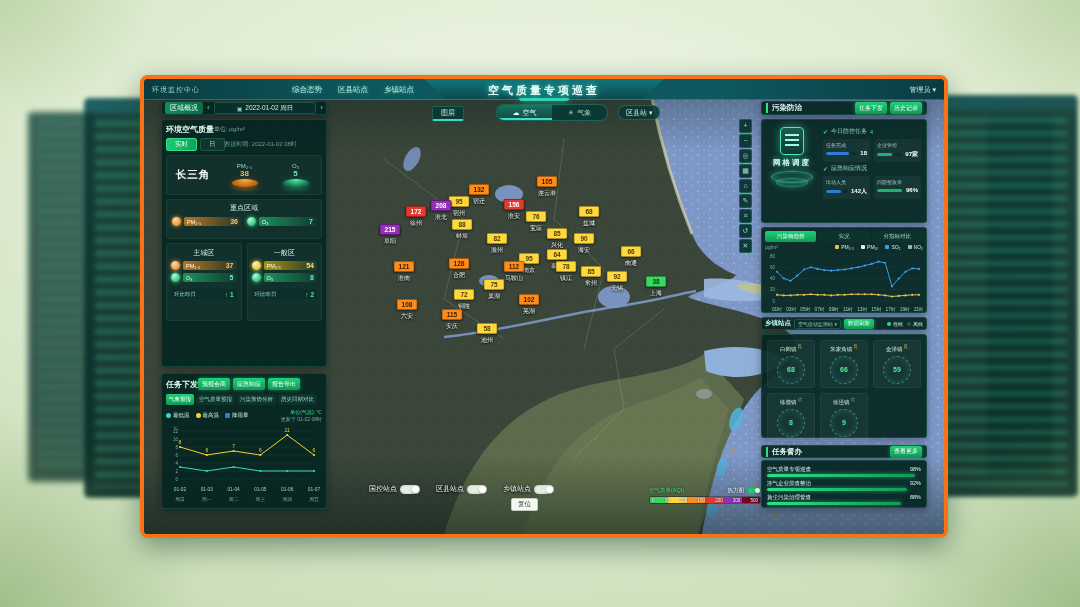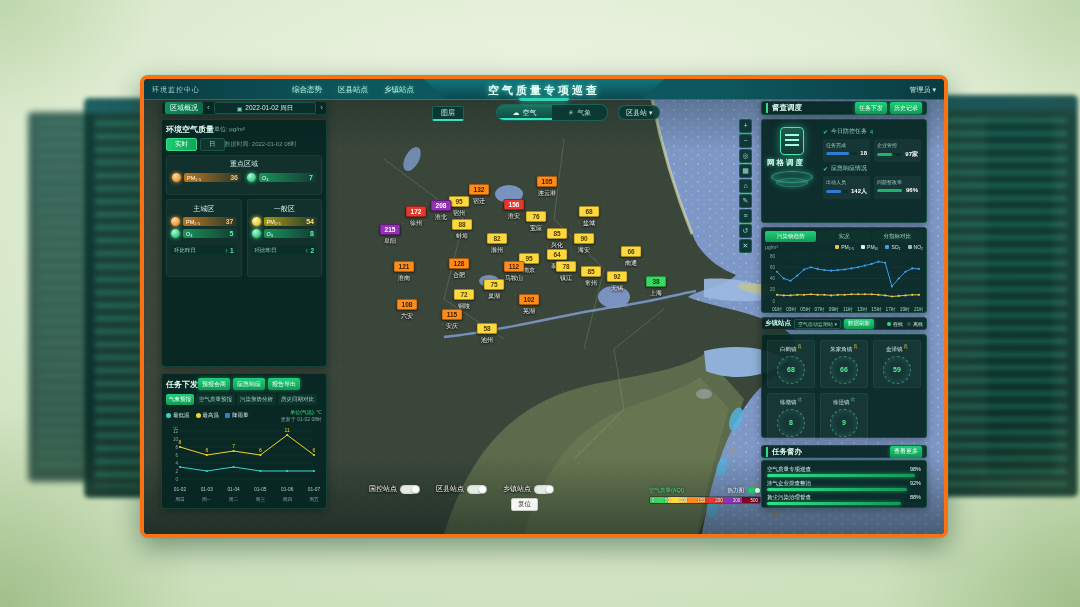--- a/index.html
+++ b/index.html
@@ -166,21 +166,21 @@
   .lg i.sq{border-radius:1px}
   .lg-note{margin-left:auto;text-align:right;line-height:1.3}
   .note-g{font-size:5px;color:#3fe08f}
   .note-gray{font-size:5px;color:#7fa89d}
   svg.chart{display:block;margin-top:1px}
 
   .right-bar{left:617px;top:22px;width:166px;height:14px;display:flex;align-items:center;
     justify-content:space-between;padding:0 4px}
   .rb-title{font-size:7.5px;font-weight:bold;color:#dffaf0;border-left:2px solid #2fe08a;padding-left:4px}
   .dispatch{left:617px;top:40px;width:166px;height:104px;padding:5px;display:flex;gap:6px}
-  .disp-left{width:50px;}
+  .disp-left{width:50px;text-align:center}
   .disp-icon{width:22px;height:26px;margin:2px auto 0;border:1px solid #46e8b2;border-radius:4px;position:relative;
     background:linear-gradient(180deg,rgba(70,232,178,.25),rgba(70,232,178,.06));box-shadow:0 0 8px rgba(70,232,178,.5)}
   .disp-icon::before{content:"";position:absolute;left:4px;right:4px;top:6px;height:2px;background:#9fffdc;
     box-shadow:0 5px 0 #9fffdc,0 10px 0 #9fffdc}
   .disp-label{margin-top:3px;font-size:7.5px;color:#d8fff2;letter-spacing:2px;font-weight:bold;
     text-shadow:0 0 5px rgba(70,232,178,.8)}
   .glowring{margin:3px auto 0;width:40px;height:10px;border-radius:50%;border:1px solid rgba(70,232,178,.55);
     box-shadow:0 0 6px rgba(70,232,178,.45),inset 0 0 6px rgba(70,232,178,.45)}
   .glowring.r2{width:30px;height:7px;margin-top:-5px;opacity:.7}
   .disp-right{flex:1}
@@ -407,20 +407,33 @@
       <span class="unit">单位: µg/m³</span>
     </div>
     <div class="t-row" style="margin-top:3px">
       <span class="modes" id="airModes">
           <span class="mode on">实时</span>
           <span class="mode">日</span>
         </span>
       <span class="upd">数据时间: 2022-01-02 08时</span>
     </div>
     <div id="regionList">
+        <div class="region-card">
+          <div class="region-name">长三角</div>
+          <div class="gcol">
+            <div class="glabel">PM₂.₅</div>
+            <div class="gval orange">38</div>
+            <div class="bowl orange"></div>
+          </div>
+          <div class="gcol">
+            <div class="glabel">O₃</div>
+            <div class="gval green">5</div>
+            <div class="bowl green"></div>
+          </div>
+        </div>
       </div>
     <div class="focus-card">
       <div class="card-title">重点区域</div>
       <div class="stat-row" id="focusStats">
           <div class="stat">
             <i class="sicon orange"></i>
             <div class="sbar orange">
               <span class="sl">PM₂.₅</span>
               <span class="sv orange">36</span>
             </div>
@@ -558,21 +571,21 @@
         <text x="94.4" y="68" font-size="4.8" fill="#9fd4c4" text-anchor="middle" font-family="inherit">01-05</text>
         <text x="94.4" y="78" font-size="4.8" fill="#7fa89d" text-anchor="middle" font-family="inherit">周三</text>
         <text x="121.2" y="68" font-size="4.8" fill="#9fd4c4" text-anchor="middle" font-family="inherit">01-06</text>
         <text x="121.2" y="78" font-size="4.8" fill="#7fa89d" text-anchor="middle" font-family="inherit">周四</text>
         <text x="148" y="68" font-size="4.8" fill="#9fd4c4" text-anchor="middle" font-family="inherit">01-07</text>
         <text x="148" y="78" font-size="4.8" fill="#7fa89d" text-anchor="middle" font-family="inherit">周五</text>
       </svg>
   </div>
 
   <div class="panel right-bar">
-    <span class="rb-title">督查调度</span>
+    <span class="rb-title">污染防治</span>
     <span class="btn-grp" id="dispatchBtns">
         <span class="gbtn">任务下发</span>
         <span class="gbtn">历史记录</span>
       </span>
   </div>
 
   <div class="panel dispatch">
     <div class="disp-left">
       <div class="disp-icon"></div>
       <div class="disp-label">网格调度</div>

